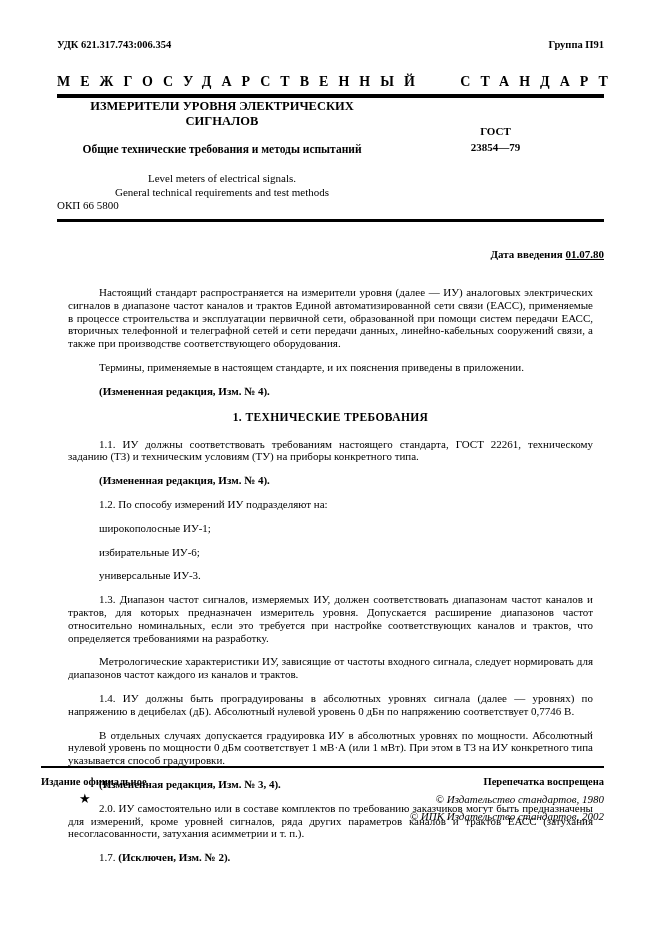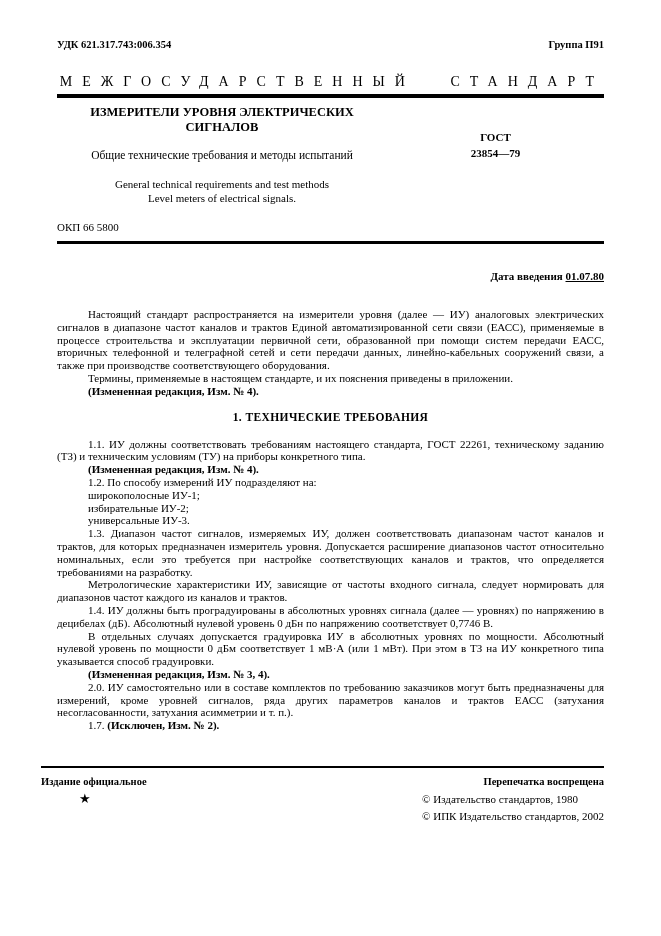--- a/index.html
+++ b/index.html
@@ -16,49 +16,49 @@
   }
   .udk-row {
     display: flex;
     justify-content: space-between;
     font-weight: bold;
     font-size: 10.5px;
     line-height: 14px;
   }
   .banner {
     margin-top: 21px;
-    text-align: right;
-    font-weight: normal;
+    text-align: center;
+    font-weight: bold;
     font-size: 14px;
     letter-spacing: 10px;
     word-spacing: 22px;
     white-space: nowrap;
     line-height: 17px;
   }
   .rule { background: #000; }
   .rule-thick { height: 4px; margin-top: 4px; }
   .rule-thin  { height: 3px; margin-top: 7px; }
-  .title-block { display: flex; margin-top: 7px; }
+  .title-block { display: flex; margin-top: 1px; }
   .title-left { width: 330px; text-align: center; }
   .doc-title { font-size: 12.5px; font-weight: bold; line-height: 15px; }
-  .doc-subtitle { font-size: 11.5px; font-weight: normal; margin-top: 13px; line-height: 14px; }
+  .doc-subtitle { font-size: 11.5px; font-weight: bold; margin-top: 13px; line-height: 14px; }
   .doc-english { font-size: 11px; margin-top: 15px; line-height: 14px; }
   .title-right {
     flex: 1;
     text-align: center;
     font-weight: bold;
     font-size: 11px;
     line-height: 16px;
     padding-top: 24px;
   }
-  .okp { font-size: 11px; margin-top: 16px; line-height: 13px; }
+  .okp { font-size: 11px; line-height: 13px; }
   .date-line { text-align: right; font-weight: bold; font-size: 11px; margin-top: 26px; line-height: 13px; }
   .date-value { text-decoration: underline; }
   .body { margin-top: 25px; font-size: 11px; line-height: 12.8px; }
-  .para { margin: 0; text-align: justify; text-indent: 31px; }
+  .para { margin: 11px; text-align: justify; text-indent: 31px; }
   .para.bold { font-weight: bold; }
   .section-heading {
     text-align: center;
     font-size: 11.5px;
     font-weight: bold;
     margin: 12px 0 14px 0;
     line-height: 14px;
     letter-spacing: 0.4px;
   }
   .bold { font-weight: bold; }
@@ -77,42 +77,42 @@
     margin-top: 7px;
     line-height: 13px;
   }
   .footer-bottom {
     display: flex;
     justify-content: space-between;
     align-items: flex-start;
     margin-top: 3px;
   }
   .star { margin-left: 38px; font-size: 13px; line-height: 15px; }
-  .copyrights { text-align: left; font-size: 11px; line-height: 17px; }
+  .copyrights { text-align: right; font-size: 11px; line-height: 17px; font-style: italic; }
 </style>
 </head>
 <body>
 
 <div class="page">
 
   <div class="udk-row">
     <span>УДК 621.317.743:006.354</span>
     <span>Группа П91</span>
   </div>
 
   <div class="banner">МЕЖГОСУДАРСТВЕННЫЙ СТАНДАРТ</div>
   <div class="rule rule-thick"></div>
 
   <div class="title-block">
     <div class="title-left">
       <div class="doc-title">ИЗМЕРИТЕЛИ УРОВНЯ ЭЛЕКТРИЧЕСКИХ СИГНАЛОВ</div>
       <div class="doc-subtitle">Общие технические требования и методы испытаний</div>
       <div class="doc-english">
+        <div>Level meters of electrical signals.</div>
         <div>General technical requirements and test methods</div>
-        <div>Level meters of electrical signals.</div>
       </div>
     </div>
     <div class="title-right">
       <div>ГОСТ</div>
       <div>23854—79</div>
     </div>
   </div>
 
   <div class="okp">ОКП 66 5800</div>
   <div class="rule rule-thin"></div>
@@ -125,21 +125,21 @@
     <p class="para">Настоящий стандарт распространяется на измерители уровня (далее — ИУ) аналоговых электрических сигналов в диапазоне частот каналов и трактов Единой автоматизированной сети связи (ЕАСС), применяемые в процессе строительства и эксплуатации первичной сети, образованной при помощи систем передачи ЕАСС, вторичных телефонной и телеграфной сетей и сети передачи данных, линейно-кабельных сооружений связи, а также при производстве соответствующего оборудования.</p>
     <p class="para">Термины, применяемые в настоящем стандарте, и их пояснения приведены в приложении.</p>
     <p class="para bold">(Измененная редакция, Изм. № 4).</p>
 
     <h2 class="section-heading">1. ТЕХНИЧЕСКИЕ ТРЕБОВАНИЯ</h2>
 
     <p class="para">1.1. ИУ должны соответствовать требованиям настоящего стандарта, ГОСТ 22261, техническому заданию (ТЗ) и техническим условиям (ТУ) на приборы конкретного типа.</p>
     <p class="para bold">(Измененная редакция, Изм. № 4).</p>
     <p class="para">1.2. По способу измерений ИУ подразделяют на:</p>
     <p class="para">широкополосные ИУ-1;</p>
-    <p class="para">избирательные ИУ-2;</p>
+    <p class="para">избирательные ИУ-6;</p>
     <p class="para">универсальные ИУ-3.</p>
     <p class="para">1.3. Диапазон частот сигналов, измеряемых ИУ, должен соответствовать диапазонам частот каналов и трактов, для которых предназначен измеритель уровня. Допускается расширение диапазонов частот относительно номинальных, если это требуется при настройке соответствующих каналов и трактов, что определяется требованиями на разработку.</p>
     <p class="para">Метрологические характеристики ИУ, зависящие от частоты входного сигнала, следует нормировать для диапазонов частот каждого из каналов и трактов.</p>
     <p class="para">1.4. ИУ должны быть проградуированы в абсолютных уровнях сигнала (далее — уровнях) по напряжению в децибелах (дБ). Абсолютный нулевой уровень 0 дБн по напряжению соответствует 0,7746 В.</p>
     <p class="para">В отдельных случаях допускается градуировка ИУ в абсолютных уровнях по мощности. Абсолютный нулевой уровень по мощности 0 дБм соответствует 1 мВ·А (или 1 мВт). При этом в ТЗ на ИУ конкретного типа указывается способ градуировки.</p>
     <p class="para bold">(Измененная редакция, Изм. № 3, 4).</p>
     <p class="para">2.0. ИУ самостоятельно или в составе комплектов по требованию заказчиков могут быть предназначены для измерений, кроме уровней сигналов, ряда других параметров каналов и трактов ЕАСС (затухания несогласованности, затухания асимметрии и т. п.).</p>
     <p class="para"><span>1.7. </span><span class="bold">(Исключен, Изм. № 2).</span></p>
   </div>
 

